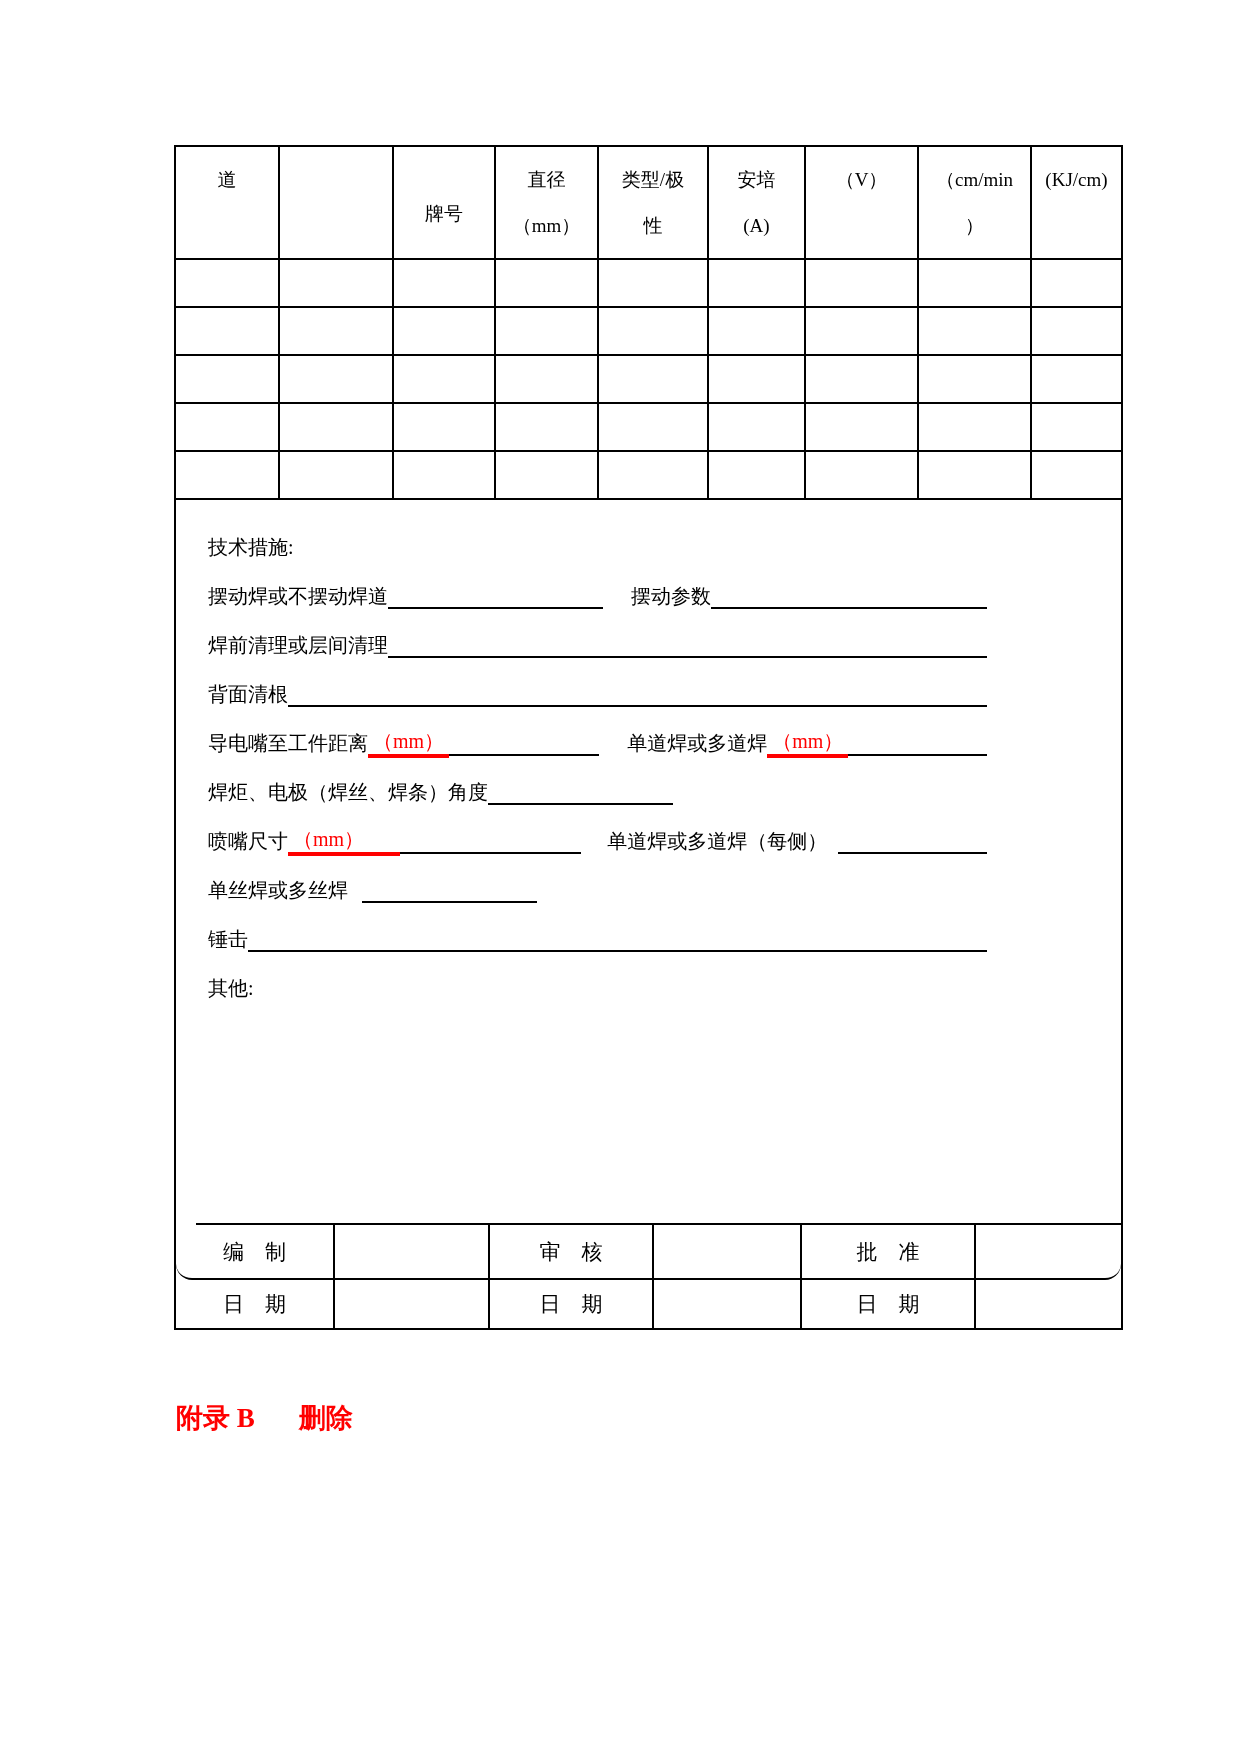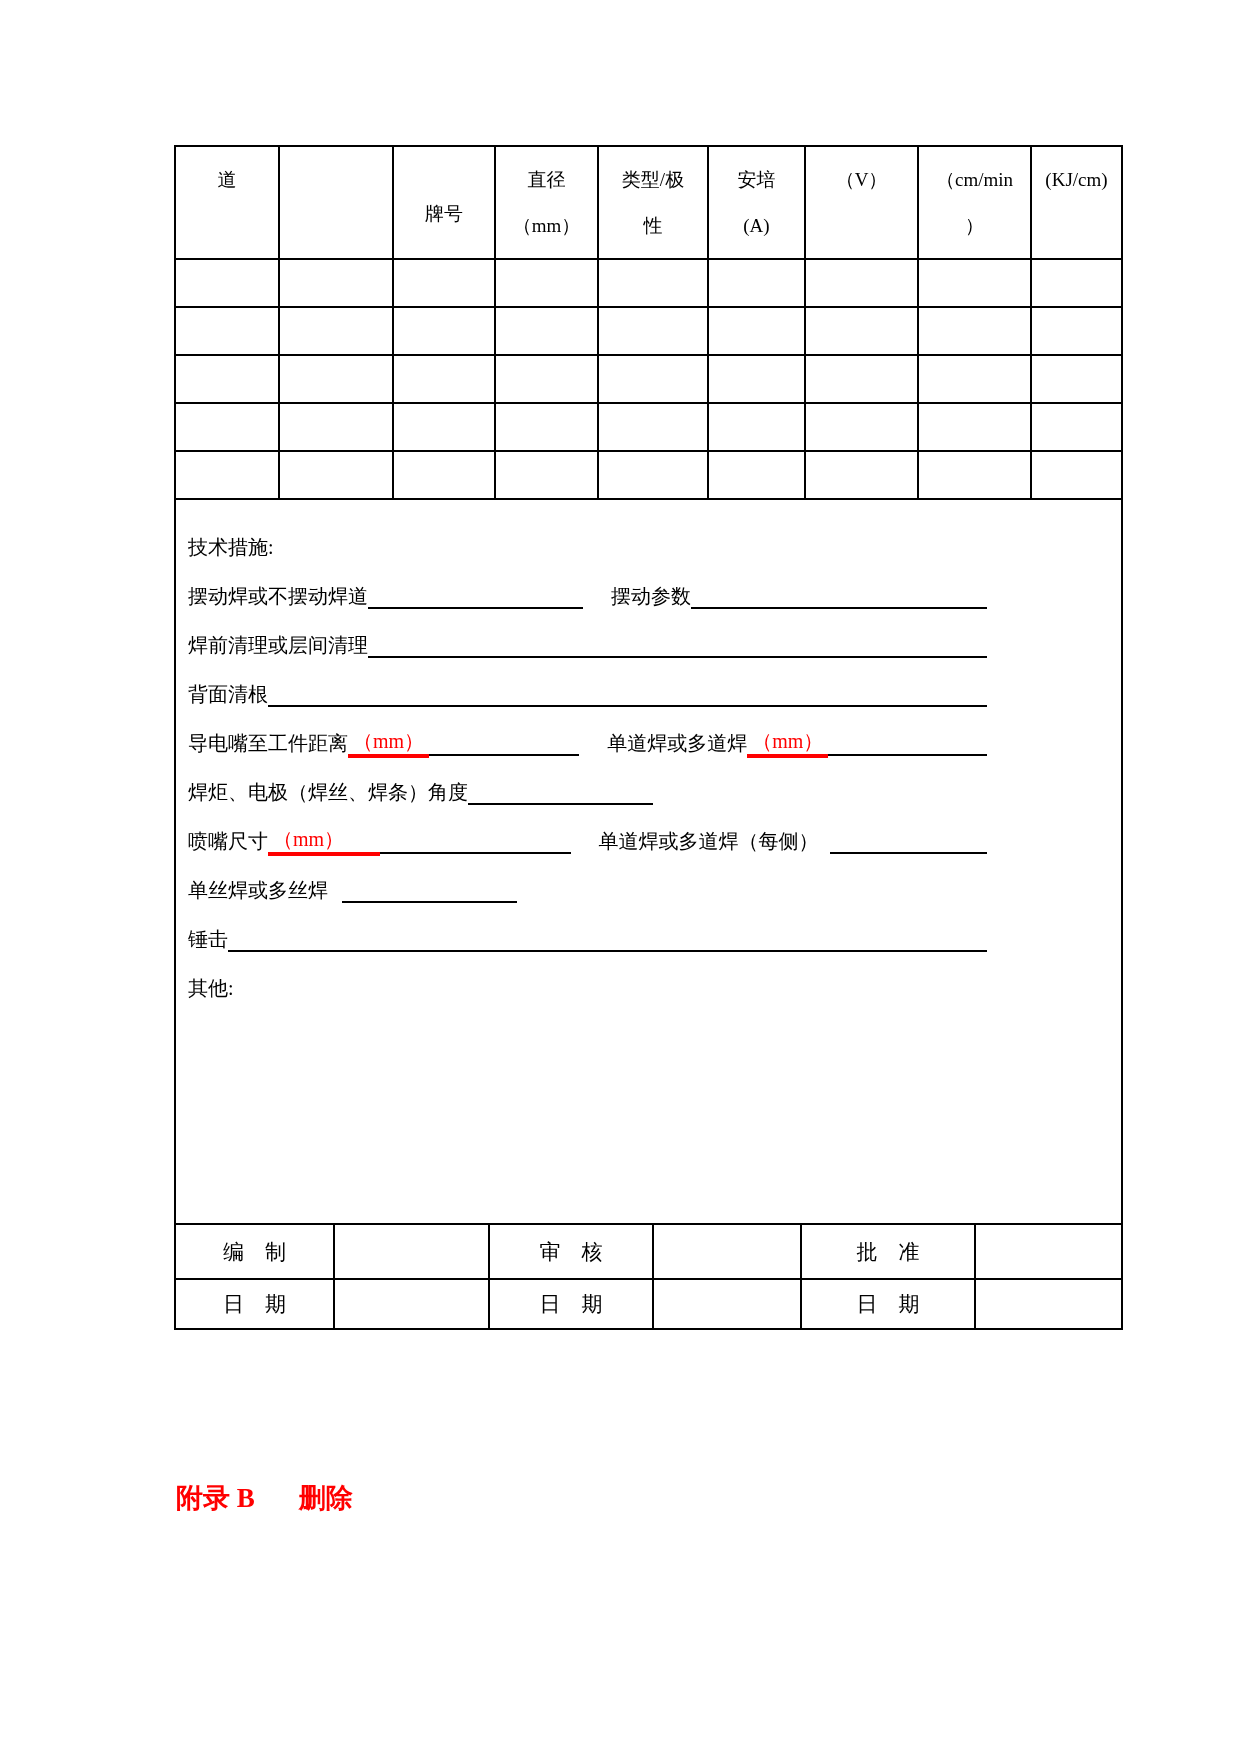--- a/index.html
+++ b/index.html
@@ -37,51 +37,53 @@
     padding-top:10px;line-height:46px;
     font-size:19px;white-space:nowrap;
   }
   .th-mid{padding-top:44px;}
   
   .tech{
     height:725px;border-bottom:2px solid #000;
     box-sizing:border-box;
     padding:14px 134px 0 12px;
     font-size:20px;
+    margin-left:20px;
   }
   .tech-title{height:46px;display:flex;align-items:flex-end;line-height:26px;}
   .tl{display:flex;align-items:flex-end;height:49px;line-height:26px;white-space:nowrap;}
   .blank{border-bottom:2px solid #000;height:8px;display:inline-block;}
   .fill{flex:1;}
   .sp{display:inline-block;height:8px;}
   .w215{width:215px;} .w195{width:195px;} .w185{width:185px;}
   .w175{width:175px;} .w160{width:160px;} .w150{width:150px;}
   .sp28{width:28px;} .sp14{width:14px;} .sp12{width:12px;}
   .redmm{
     color:#ff0000;
     border-bottom:4px solid #ff0000;
     padding:0 5px;margin-bottom:-2px;
   }
   .redmm-ext{padding-right:36px;}
   
   .arow{
     display:grid;
     grid-template-columns:159px 155px 164px 148px 174px 145px;
+    border-radius:16px;
   }
   .arow-top{height:53px;border-bottom:2px solid #000;}
   .arow-bottom{height:48px;text-align:right;}
   .ac{
     border-right:2px solid #000;box-sizing:border-box;
     display:flex;align-items:center;justify-content:center;
     font-size:21px;white-space:nowrap;
   }
   .ac:last-child{border-right:none;}
   
   .appendix{
-    position:absolute;left:176px;top:1480px;
+    position:absolute;left:176px;top:1400px;
     color:#ff0000;font-weight:bold;font-size:27px;
     display:flex;align-items:center;white-space:nowrap;
   }
   .appendix .gap{display:inline-block;width:44px;}
 </style>
 </head>
 <body>
 
 <div class="page">
 

